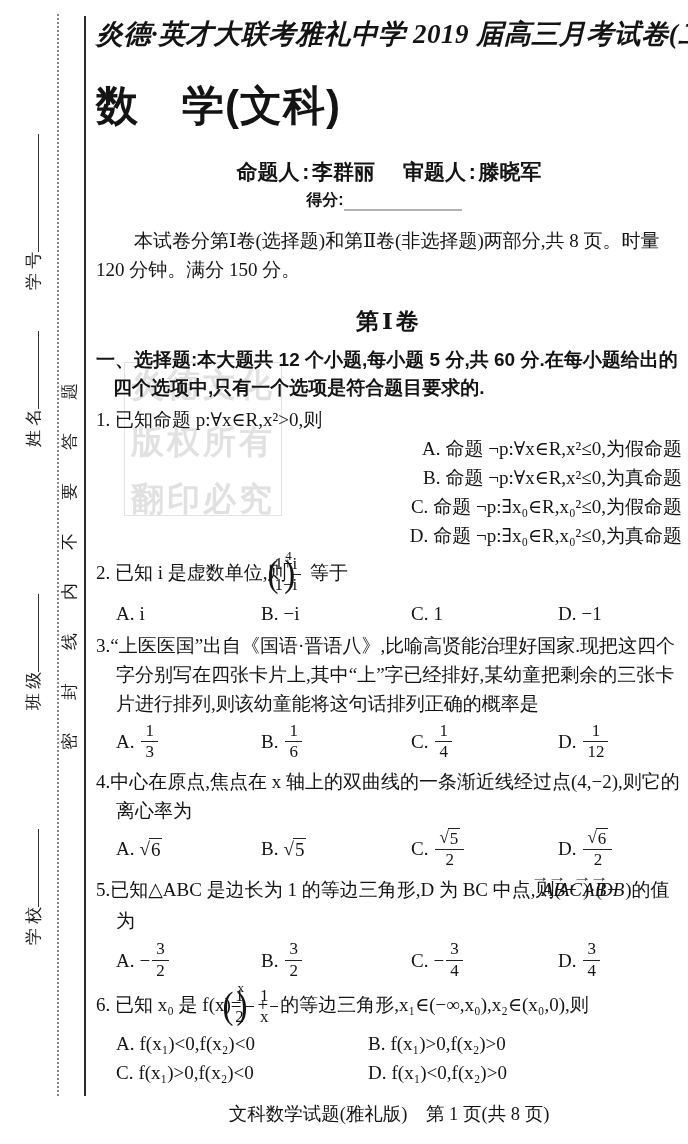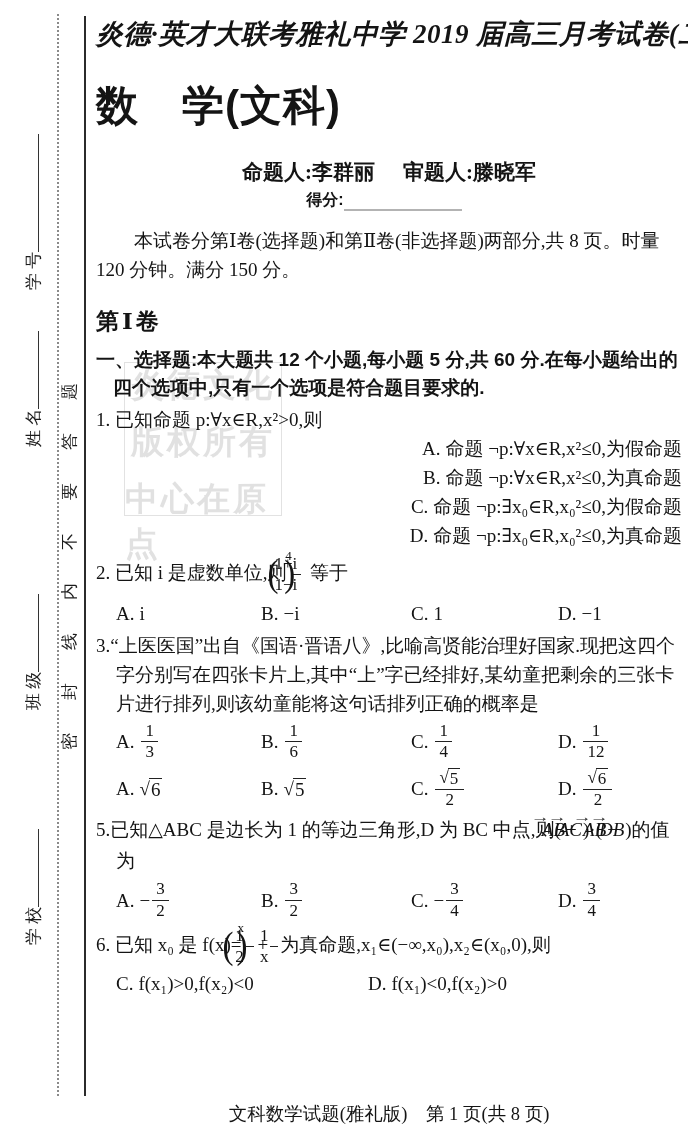--- a/index.html
+++ b/index.html
@@ -23,26 +23,26 @@
              border:1px solid #e2e2e2;display:flex;flex-direction:column;justify-content:space-evenly;
              align-items:center;font-weight:bold;font-size:33px;letter-spacing:3px;
              color:rgba(70,70,70,0.16);font-family:"Liberation Sans","DejaVu Sans",sans-serif;gap:12px;}
   
   .content{position:absolute;left:96px;top:0;width:586px;z-index:2;}
   .header-line{padding-top:16px;text-align:center;font-size:27px;font-weight:bold;font-style:italic;
                letter-spacing:0.5px;white-space:nowrap;}
   .subject{margin-top:26px;font-size:42px;font-weight:bold;
            font-family:"Liberation Sans","DejaVu Sans",sans-serif;letter-spacing:1px;}
   .people{margin-top:24px;display:flex;justify-content:center;gap:28px;font-size:21px;font-weight:bold;
-          font-family:Liberation Serif, serif;}
+          font-family:Liberation Mono, monospace;}
   .score-row{margin-top:4px;text-align:center;padding-right:10px;font-size:16px;font-weight:bold;
              font-family:"Liberation Sans","DejaVu Sans",sans-serif;}
   .score-blank{display:inline-block;width:118px;height:18px;border-bottom:2px solid #b3b3b3;vertical-align:bottom;}
   .intro{margin-top:15px;font-size:19px;line-height:29px;text-indent:2em;}
-  .part-title{margin-top:22px;font-size:23px;font-weight:bold;letter-spacing:3px;}
+  .part-title{margin-top:22px;text-align:center;font-size:23px;font-weight:bold;letter-spacing:3px;}
   .instructions{margin-top:9px;font-size:19px;line-height:28px;font-weight:bold;
                 font-family:"Liberation Sans","DejaVu Sans",sans-serif;
                 padding-left:17px;text-indent:-17px;}
   .q{font-size:19px;line-height:29px;}
   .stem{padding-left:20px;text-indent:-20px;}
   .optline{padding-left:20px;text-align:right;}
   .olabel{margin-right:5px;}
   .opt-row{display:grid;grid-template-columns:145px 150px 147px 1fr;padding-left:20px;align-items:center;margin:2px 0;}
   .opt{display:flex;align-items:center;}
   .opt-row2{display:grid;grid-template-columns:252px 1fr;padding-left:20px;}
@@ -83,21 +83,21 @@
   <div class="vfield vf-class">
     <span>班  级</span><span class="blank"></span>
   </div>
   <div class="vfield vf-school">
     <span>学  校</span><span class="blank"></span>
   </div>
 
   <div class="watermark">
     <span>炎德文化</span>
     <span>版权所有</span>
-    <span>中心在原点</span>
+    <span>翻印必究</span>
   </div>
 
   <div class="content">
 
     <div class="header-line">炎德·英才大联考雅礼中学 2019 届高三月考试卷(二)</div>
     <div class="subject">数　学(文科)</div>
 
     <div class="people">
       <span>命题人:李群丽</span>
       <span>审题人:滕晓军</span>
@@ -177,20 +177,21 @@
             <span class="olabel">D.</span>
             <span class="frac">
               <span class="num">1</span>
               <span class="den">12</span>
             </span>
           </span>
       </div>
     </div>
 
     <div class="q qgap">
+      <div class="stem"><span>4.</span><span>中心在原点,焦点在 x 轴上的双曲线的一条渐近线经过点(4,−2),则它的离心率为</span></div>
       <div class="opt-row">
         <span class="opt">
             <span class="olabel">A.</span>
             <span class="sqrt">
               <span class="sg">√</span>
               <span class="rd">6</span>
             </span>
           </span>
         <span class="opt">
             <span class="olabel">B.</span>
@@ -264,21 +265,25 @@
 
     <div class="q qgap">
       <div class="stem">
         <span>6.</span>
         <span>已知 x₀ 是 f(x)=</span><span class="bp">(</span><span class="frac">
             <span class="num">1</span>
             <span class="den">2</span>
           </span><span class="bp">)</span><span class="bexp">x</span><span>+</span><span class="frac">
             <span class="num">1</span>
             <span class="den">x</span>
-          </span><span>为真命题,x₁∈(−∞,x₀),x₂∈(x₀,0),则</span>
+          </span><span>的等边三角形,x₁∈(−∞,x₀),x₂∈(x₀,0),则</span>
+      </div>
+      <div class="opt-row2">
+        <span><span class="olabel">A.</span><span>f(x₁)&lt;0,f(x₂)&lt;0</span></span>
+        <span><span class="olabel">B.</span><span>f(x₁)&gt;0,f(x₂)&gt;0</span></span>
       </div>
       <div class="opt-row2">
         <span><span class="olabel">C.</span><span>f(x₁)&gt;0,f(x₂)&lt;0</span></span>
         <span><span class="olabel">D.</span><span>f(x₁)&lt;0,f(x₂)&gt;0</span></span>
       </div>
     </div>
 
   </div>
 
   <div class="footer">文科数学试题(雅礼版)　第 1 页(共 8 页)</div>

